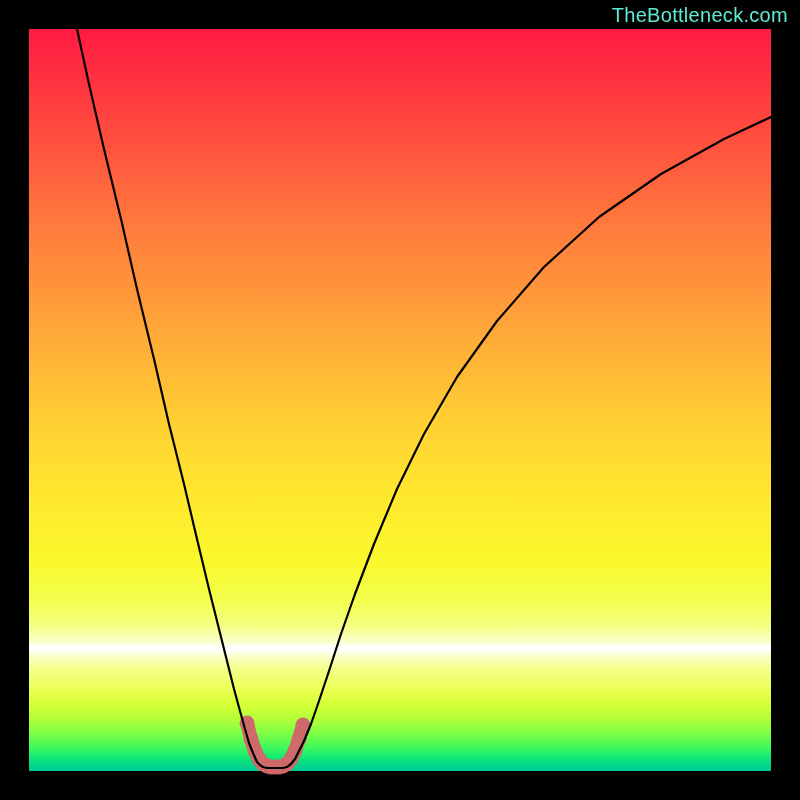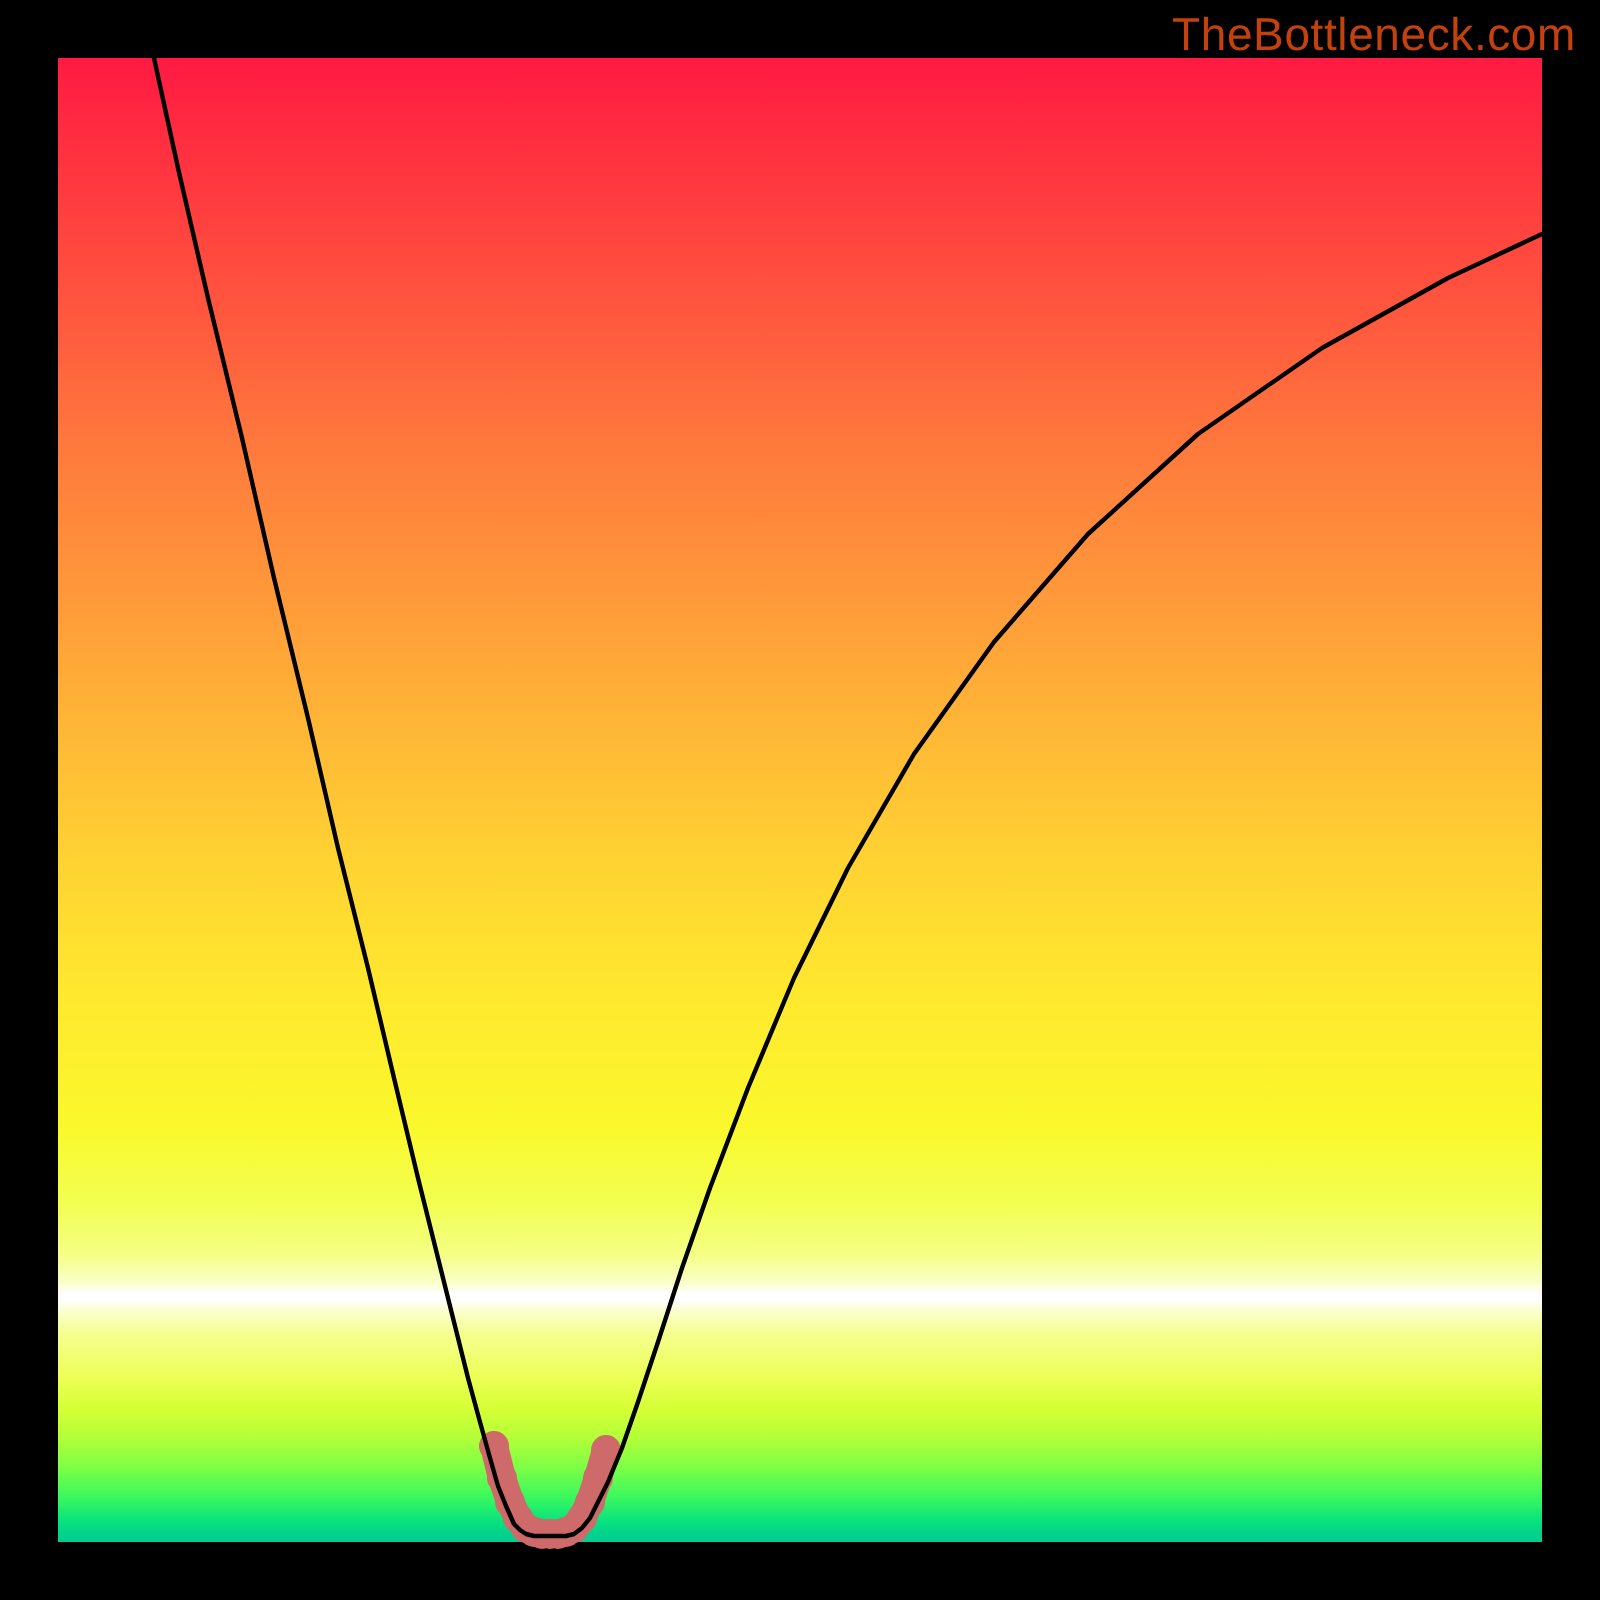--- a/index.html
+++ b/index.html
@@ -41,22 +41,22 @@
       #39f85e 97%,
       #08e27e 98.6%,
       #04d48a 99.3%,
       #00cc92 100%
     );
   }
   .watermark {
     position: absolute;
     top: 4px;
     right: 12px;
-    color: #c2410c;
-    font-size: 23px;
+    color: #5eead4;
+    font-size: 20px;
     letter-spacing: 0.3px;
     user-select: none;
   }
   svg.curve {
     position: absolute;
     left: 29px;
     top: 29px;
     width: 742px;
     height: 742px;
     overflow: visible;

